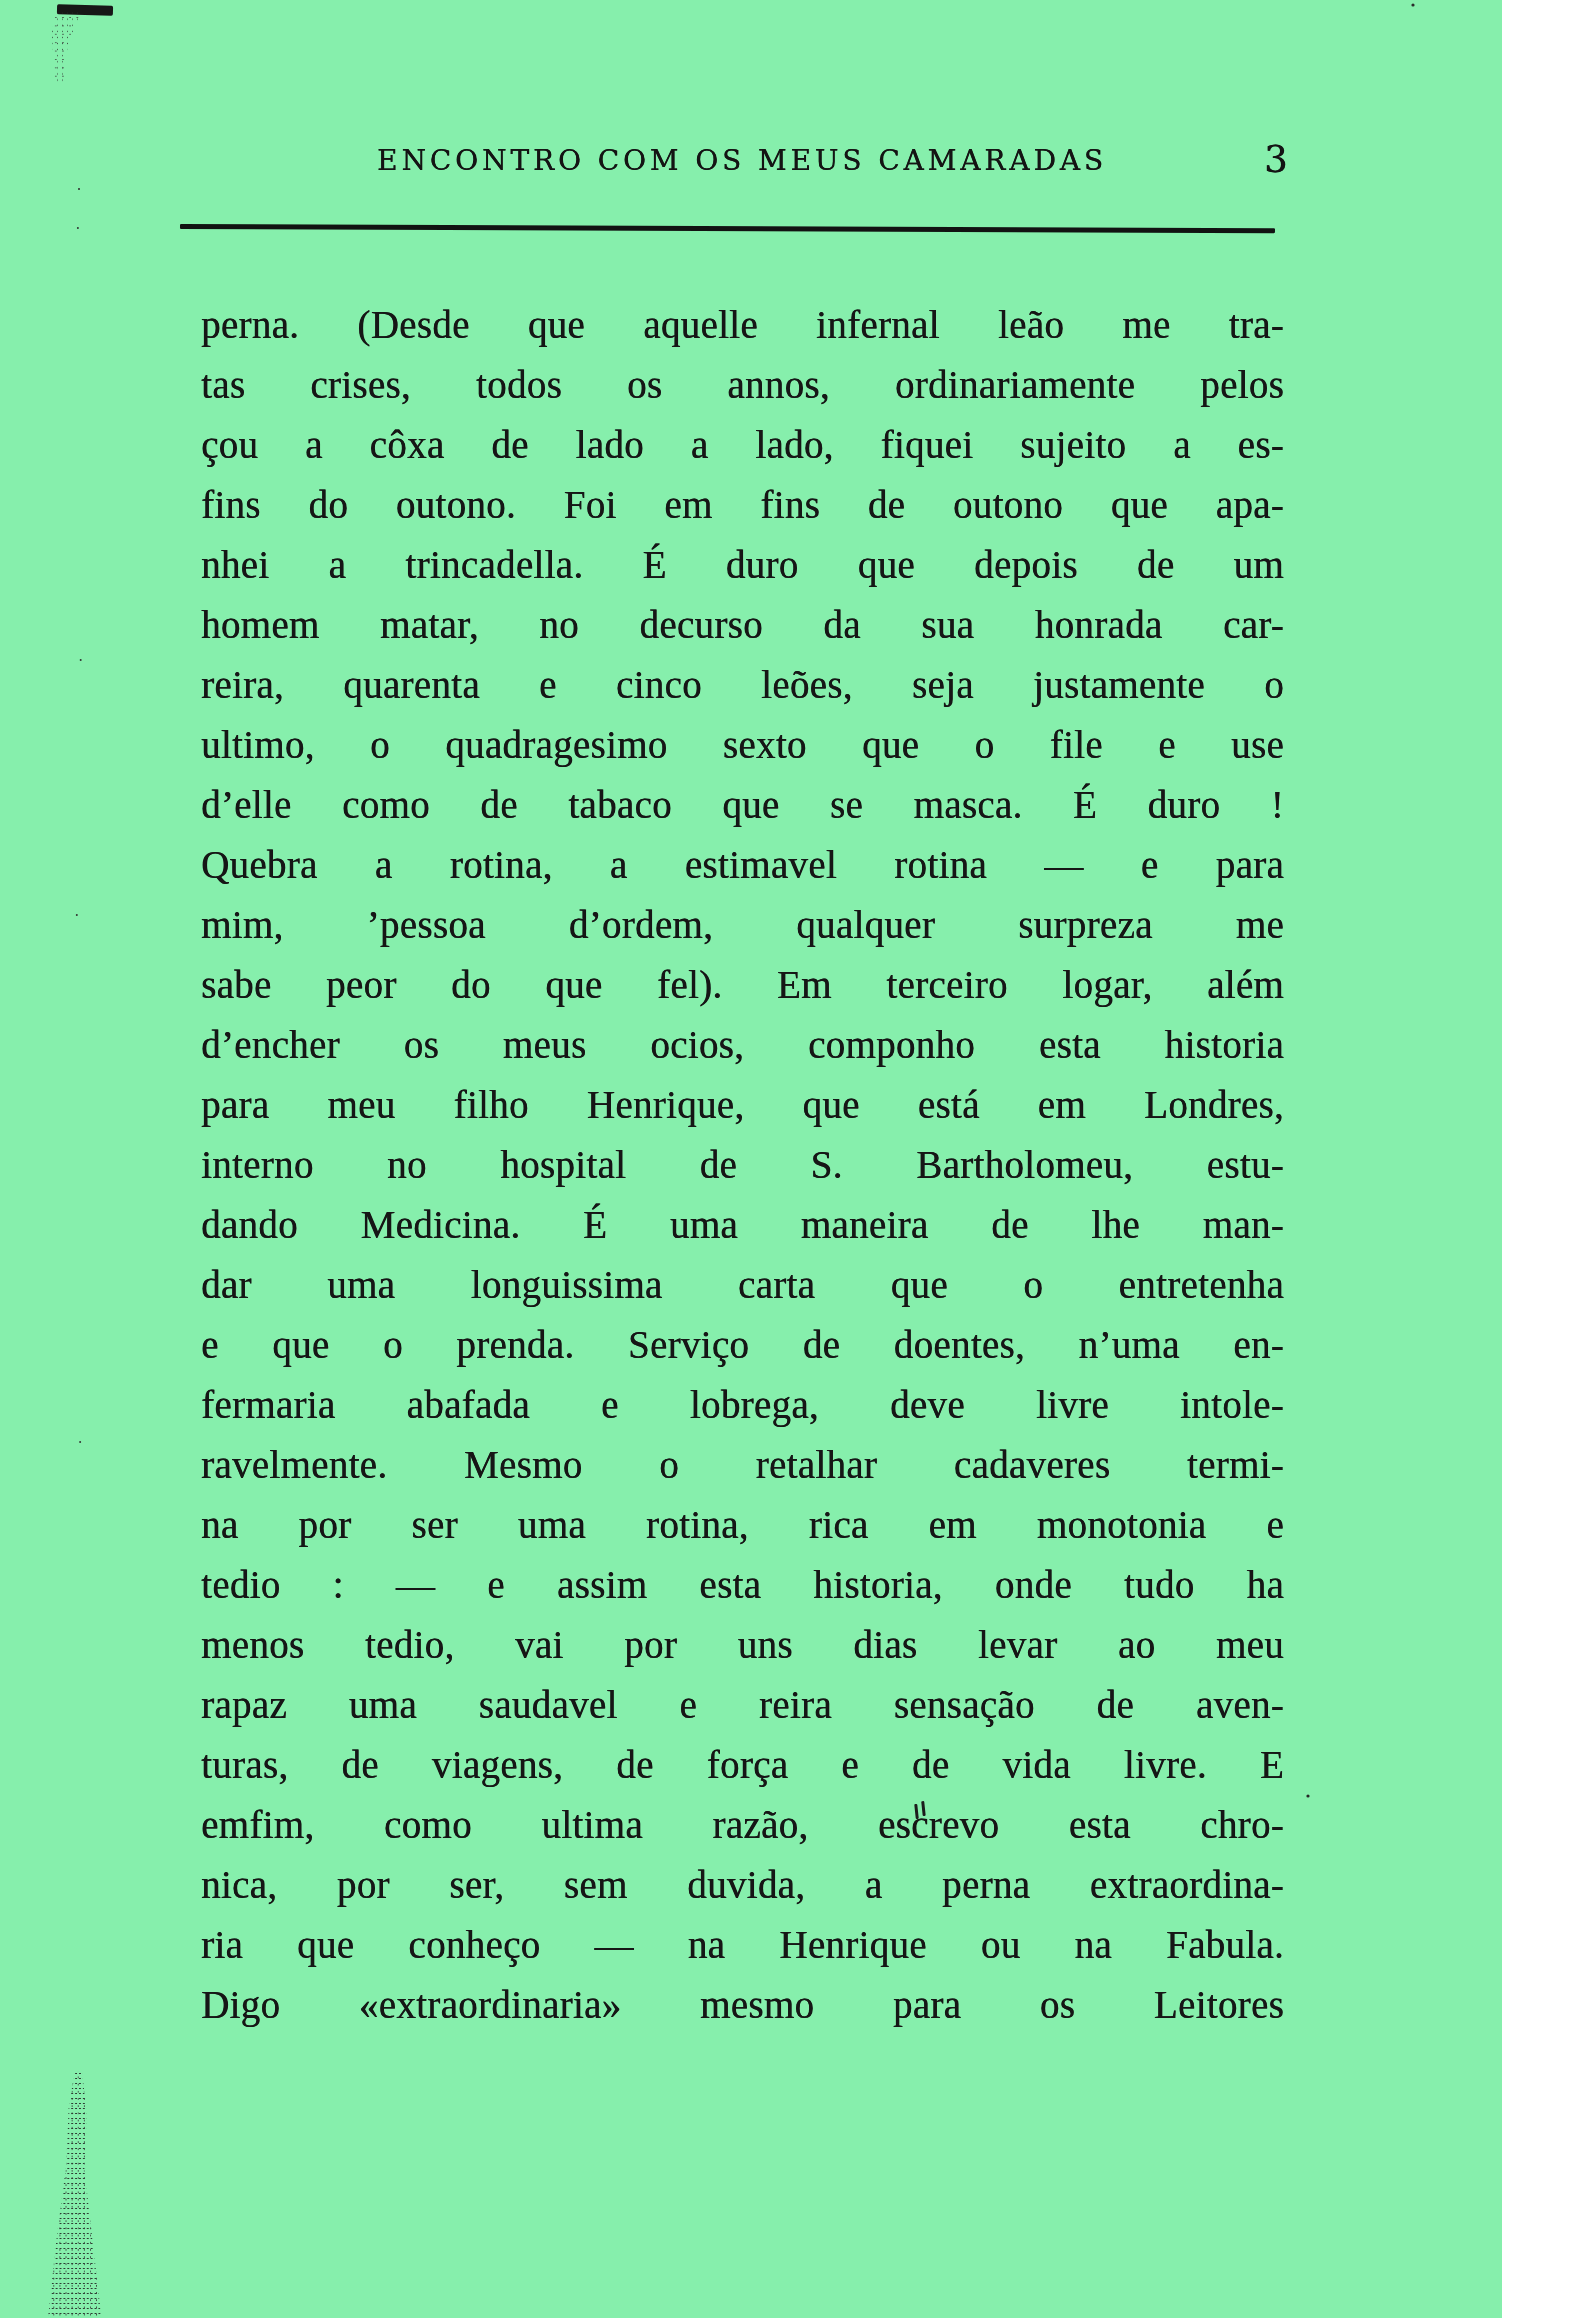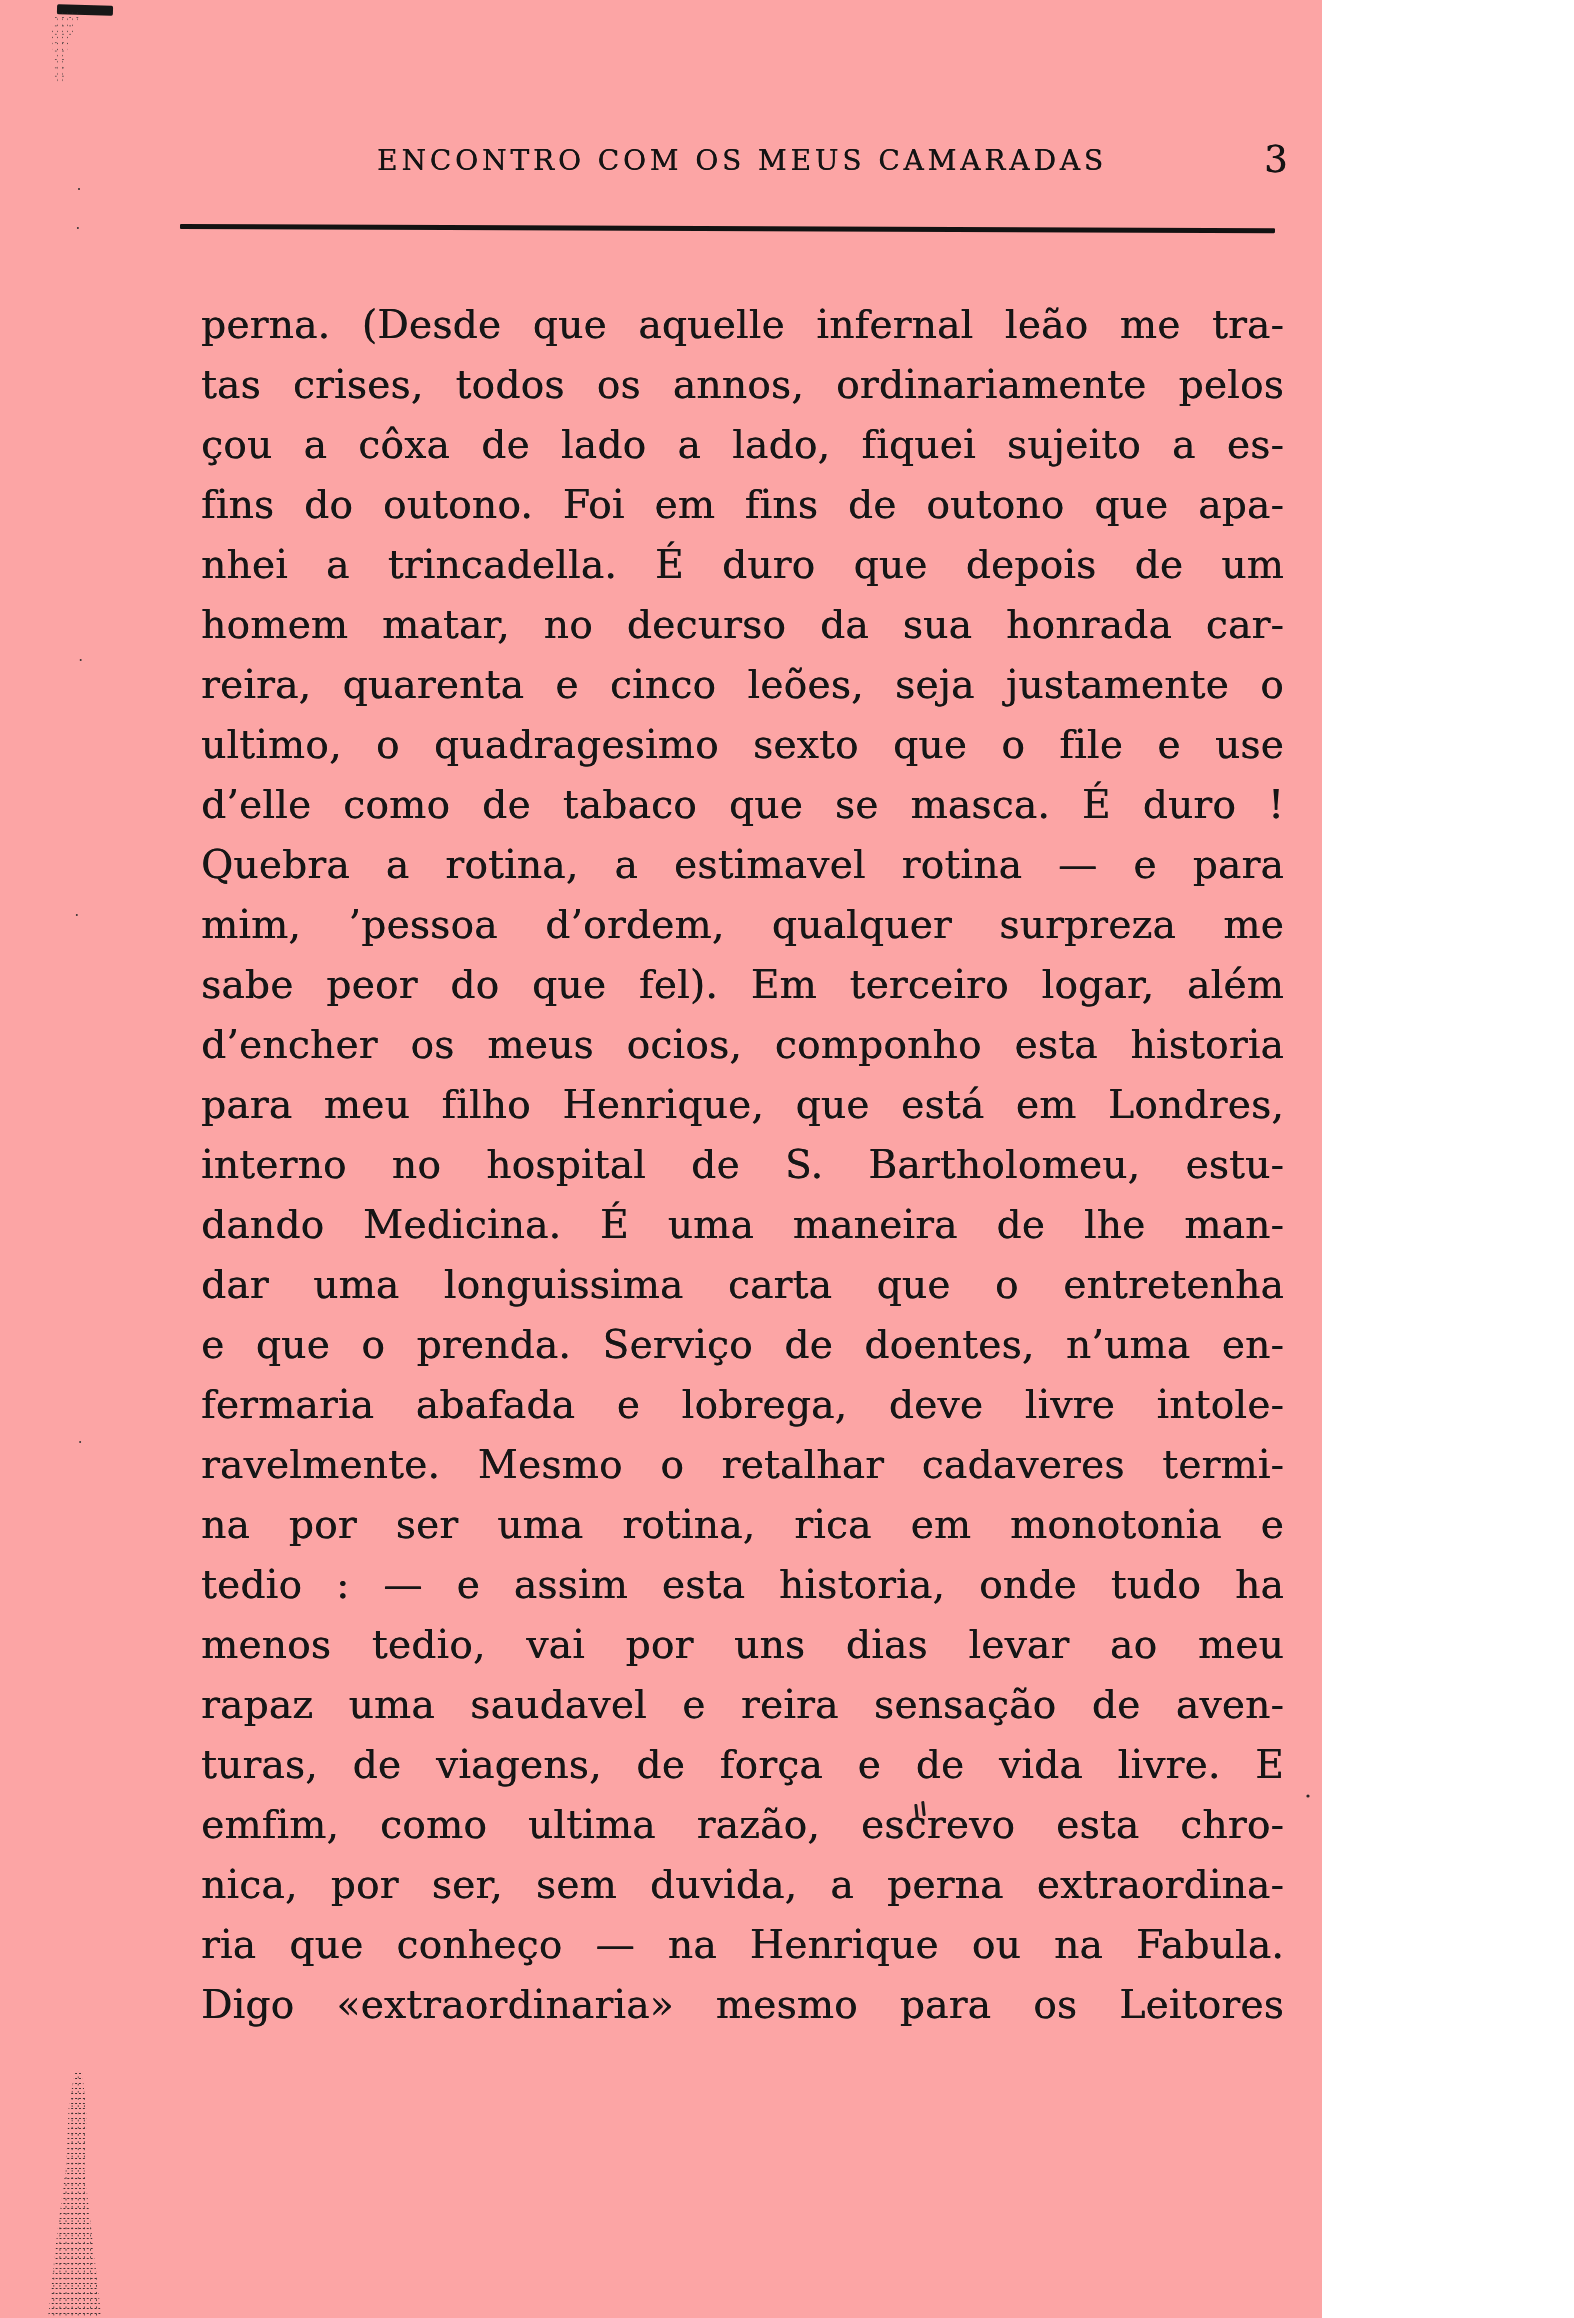--- a/index.html
+++ b/index.html
@@ -2,23 +2,23 @@
 <html style="font-size:9px"><head>
 <meta charset="utf-8">
 <style>
   html, body {
     margin: 0;
     padding: 0;
     background: #ffffff;
   }
   .page {
     position: relative;
-    width: 1322px;
+    width: 1502px;
     height: 2319px;
-    background: #fca5a5;
+    background: #86efac;
     overflow: hidden;
     font-family: "DejaVu Serif", "Liberation Serif", serif;
     color: #161616;
   }
   
   .running-head {
     position: absolute;
     left: 201px;
     top: 144px;
     width: 1082px;
@@ -57,20 +57,21 @@
     font-size: 39px;
     line-height: 60px;
     letter-spacing: 0.3px;
     color: #161616;
   }
   .line {
     height: 60px;
     text-align: justify;
     text-align-last: justify;
     text-shadow: 0.4px 0.2px 0 currentColor;
+    font-family: Liberation Serif, serif;
   }
   
   .smudge-top-left {
     position: absolute;
     left: 57px;
     top: 4.5px;
     width: 56px;
     height: 9.5px;
     background: #171717;
     border-radius: 1.7px;

